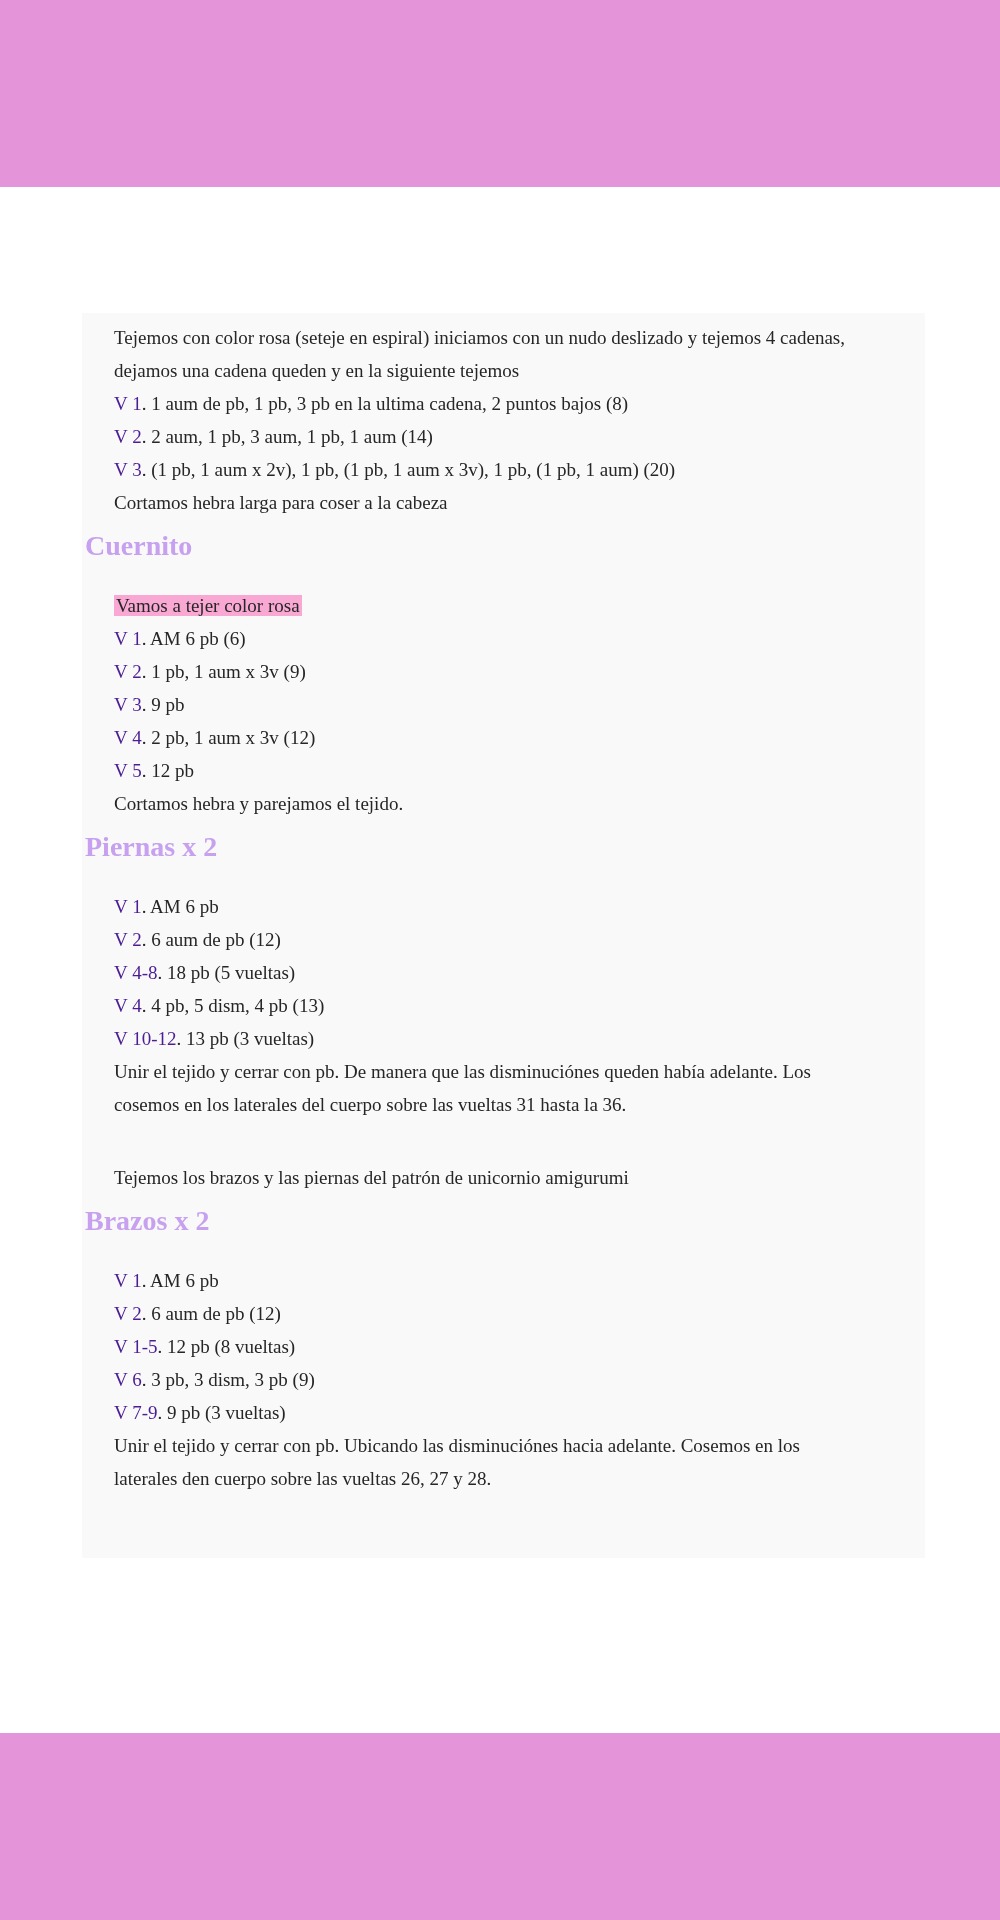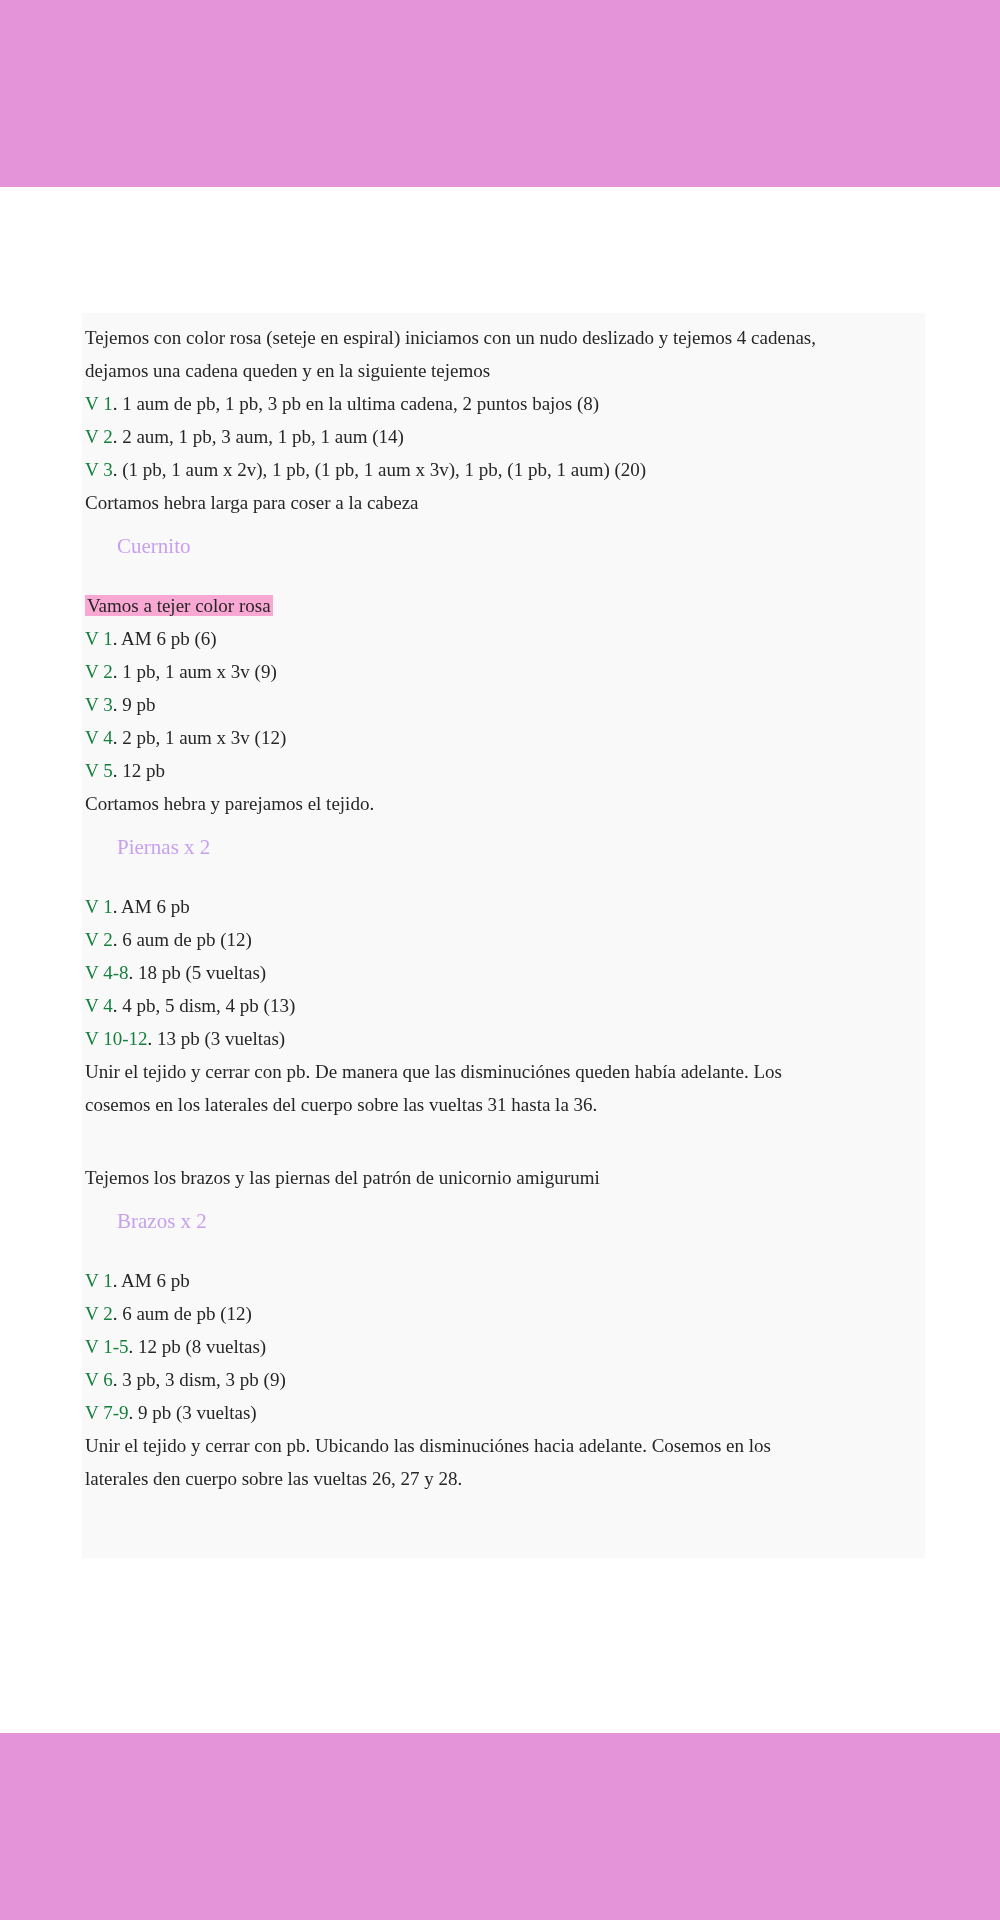--- a/index.html
+++ b/index.html
@@ -33,31 +33,31 @@
       left: 85px;
       top: 321px;
       width: 838px;
     }
     .line {
       font-size: 19px;
       line-height: 33px;
       height: 33px;
       white-space: nowrap;
       color: #262626;
+      margin-left: 29px;
     }
     .vlabel {
-      color: #15803d;
+      color: #4c1d95;
     }
     .heading {
-      font-size: 21px;
-      font-weight: normal;
+      font-size: 28px;
+      font-weight: bold;
       color: #c7a1ef;
       line-height: 30px;
       height: 30px;
-      margin-left: 32px;
     }
     .gap-sm { height: 12px; }
     .gap-md { height: 28px; }
     .gap-lg { height: 40px; }
     .hl {
       background: #f9a8d4;
       padding: 0 2px;
     }
   </style>
 </head>

